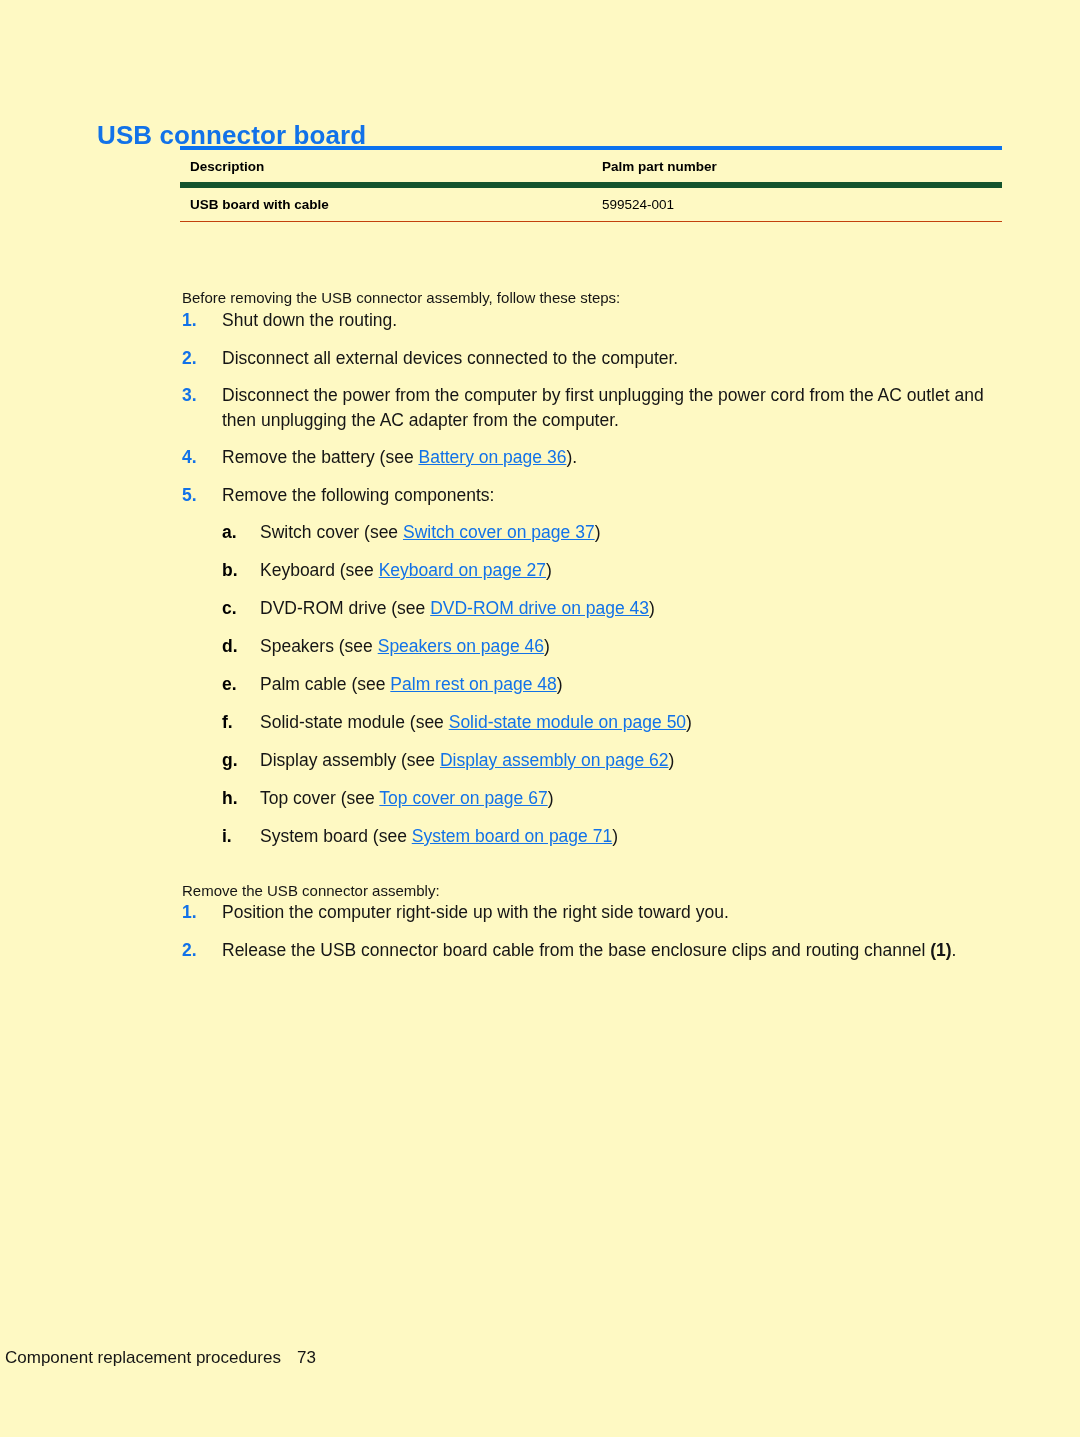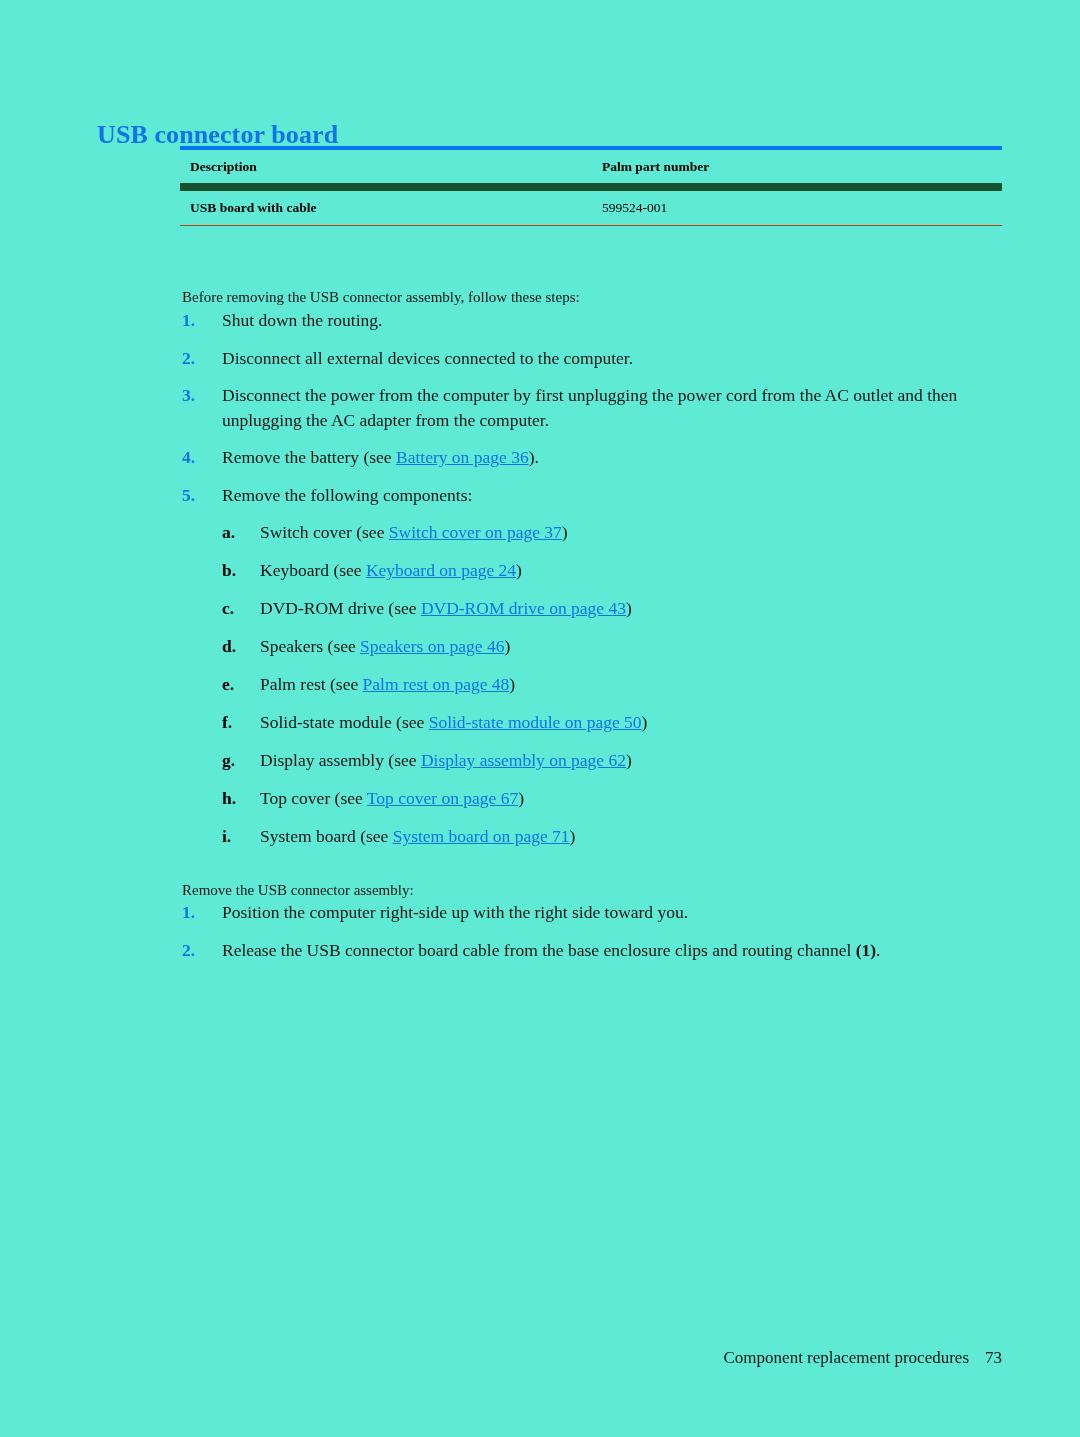--- a/index.html
+++ b/index.html
@@ -12,22 +12,21 @@
     height: 1437px;
     position: relative;
     font-family: "Liberation Sans", sans-serif;
     color: #000000;
     -webkit-font-smoothing: antialiased;
   }
 
   .page {
     position: absolute;
     inset: 0;
-    background: #5eead4;
-    font-family: Liberation Serif, serif;
+    background: #fef9c3;
   }
 
   
   .page-title {
     position: absolute;
     left: 97px;
     top: 103px;
     font-size: 26px;
     font-weight: bold;
     color: #1272e8;
@@ -42,21 +41,21 @@
     top: 146px;
     width: 822px;
     border-collapse: collapse;
     table-layout: fixed;
   }
   .parts-table col.c1 { width: 412px; }
   .parts-table col.c2 { width: 410px; }
 
   .parts-table thead tr {
     border-top: 4px solid #0b72ef;
-    border-bottom: 8px solid #14532d;
+    border-bottom: 6px solid #14532d;
   }
   .parts-table tbody tr {
     border-bottom: 1px solid #c2410c;
   }
   .parts-table th {
     text-align: left;
     font-size: 13.5px;
     font-weight: bold;
     padding: 9px 0 8px 10px;
     color: #000;
@@ -126,21 +125,20 @@
   }
 
   .bold-ref { font-weight: bold; }
 
   
   .footer {
     position: absolute;
     left: 5px;
     right: 78px;
     top: 1348px;
-    text-align: right;
     font-size: 17px;
     color: #151515;
     white-space: nowrap;
   }
   .footer .pagenum { margin-left: 16px; }
 </style>
 </head>
 <body>
 
 <div class="page">
@@ -206,42 +204,42 @@
   <div class="sublist" style="top:520px;">
     <div class="row">
       <span class="marker">a.</span>
       <span class="content"><span>Switch cover (see </span><a class="xref">Switch cover on page 37</a><span>)</span></span>
     </div>
   </div>
 
   <div class="sublist" style="top:558px;">
     <div class="row">
       <span class="marker">b.</span>
-      <span class="content"><span>Keyboard (see </span><a class="xref">Keyboard on page 24</a><span>)</span></span>
+      <span class="content"><span>Keyboard (see </span><a class="xref">Keyboard on page 27</a><span>)</span></span>
     </div>
   </div>
 
   <div class="sublist" style="top:596px;">
     <div class="row">
       <span class="marker">c.</span>
       <span class="content"><span>DVD-ROM drive (see </span><a class="xref">DVD-ROM drive on page 43</a><span>)</span></span>
     </div>
   </div>
 
   <div class="sublist" style="top:634px;">
     <div class="row">
       <span class="marker">d.</span>
       <span class="content"><span>Speakers (see </span><a class="xref">Speakers on page 46</a><span>)</span></span>
     </div>
   </div>
 
   <div class="sublist" style="top:672px;">
     <div class="row">
       <span class="marker">e.</span>
-      <span class="content"><span>Palm rest (see </span><a class="xref">Palm rest on page 48</a><span>)</span></span>
+      <span class="content"><span>Palm cable (see </span><a class="xref">Palm rest on page 48</a><span>)</span></span>
     </div>
   </div>
 
   <div class="sublist" style="top:710px;">
     <div class="row">
       <span class="marker">f.</span>
       <span class="content"><span>Solid-state module (see </span><a class="xref">Solid-state module on page 50</a><span>)</span></span>
     </div>
   </div>
 

